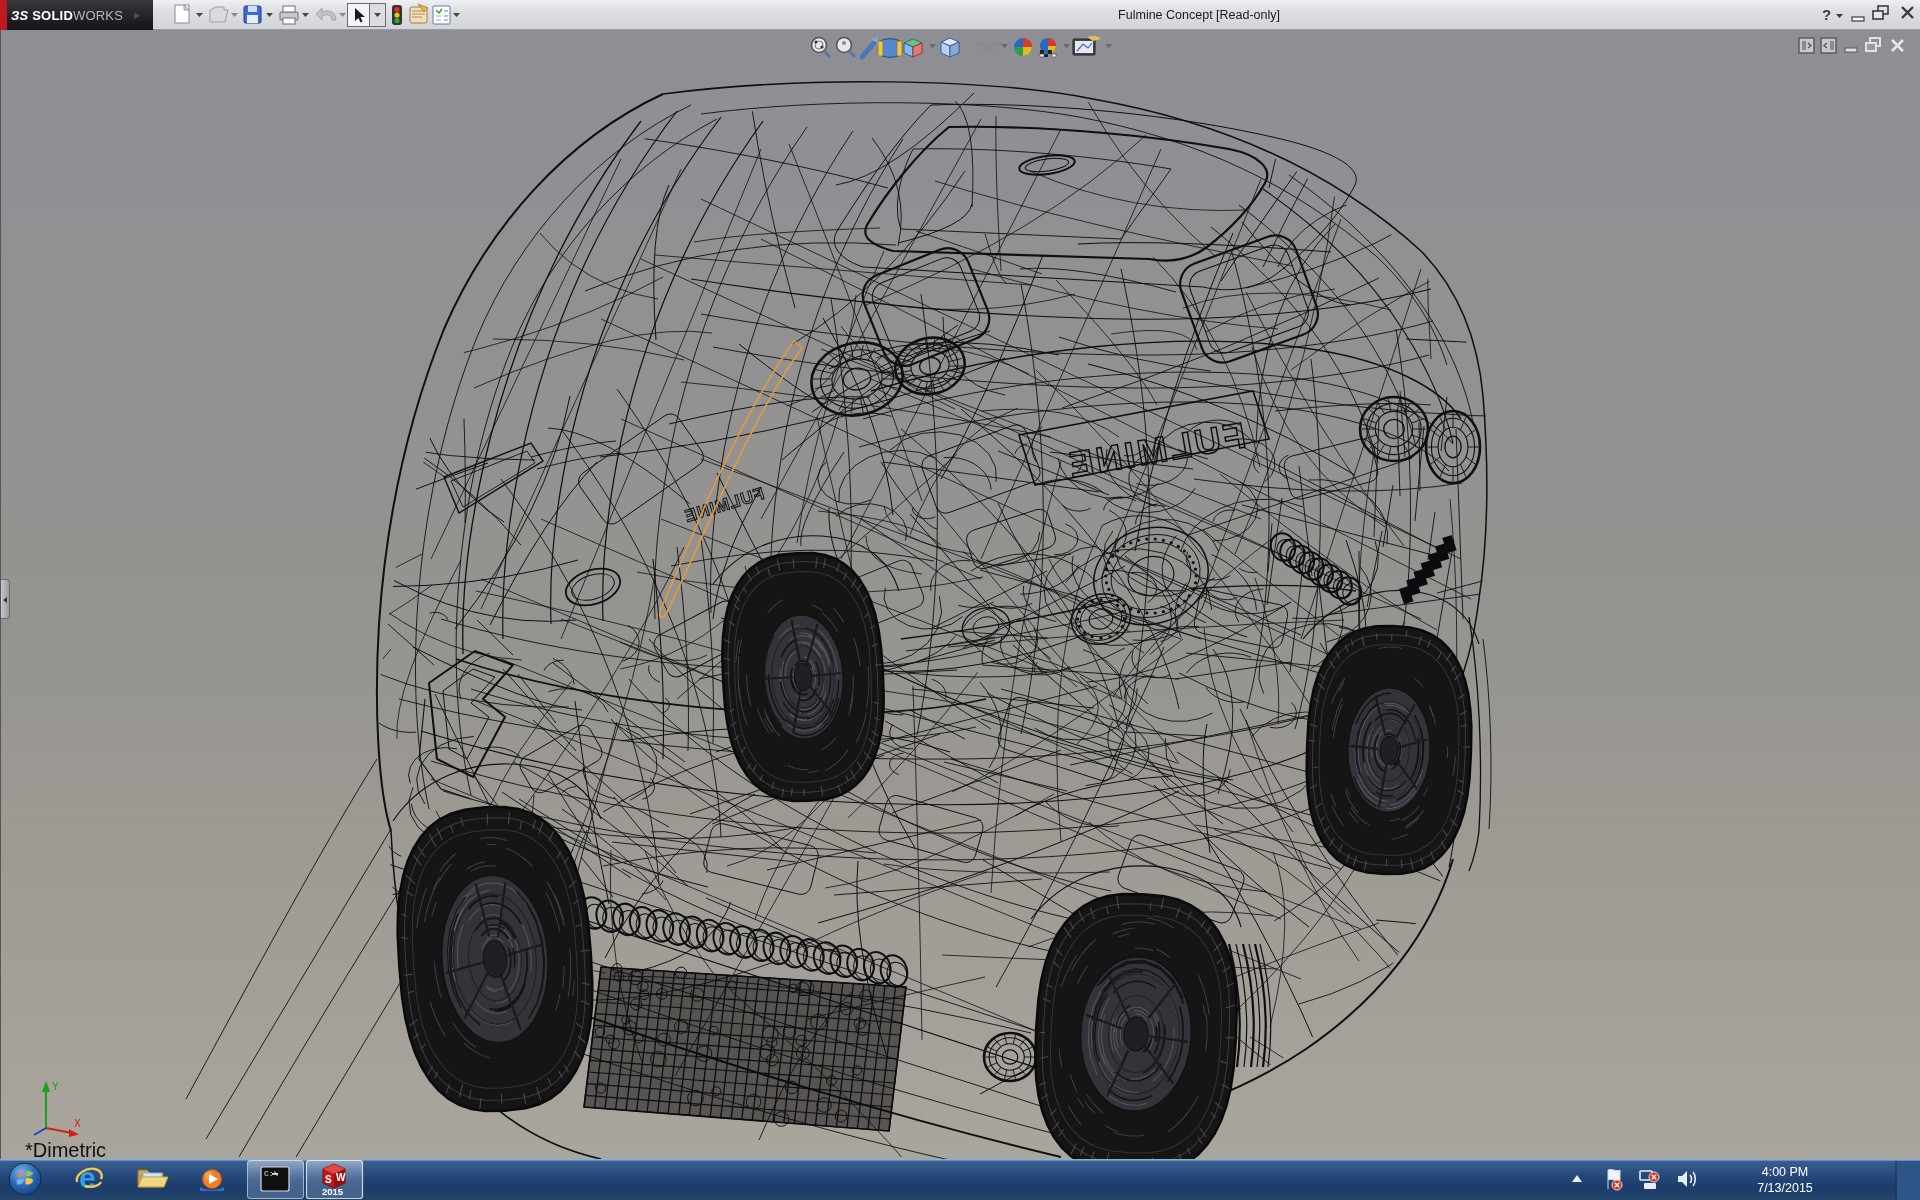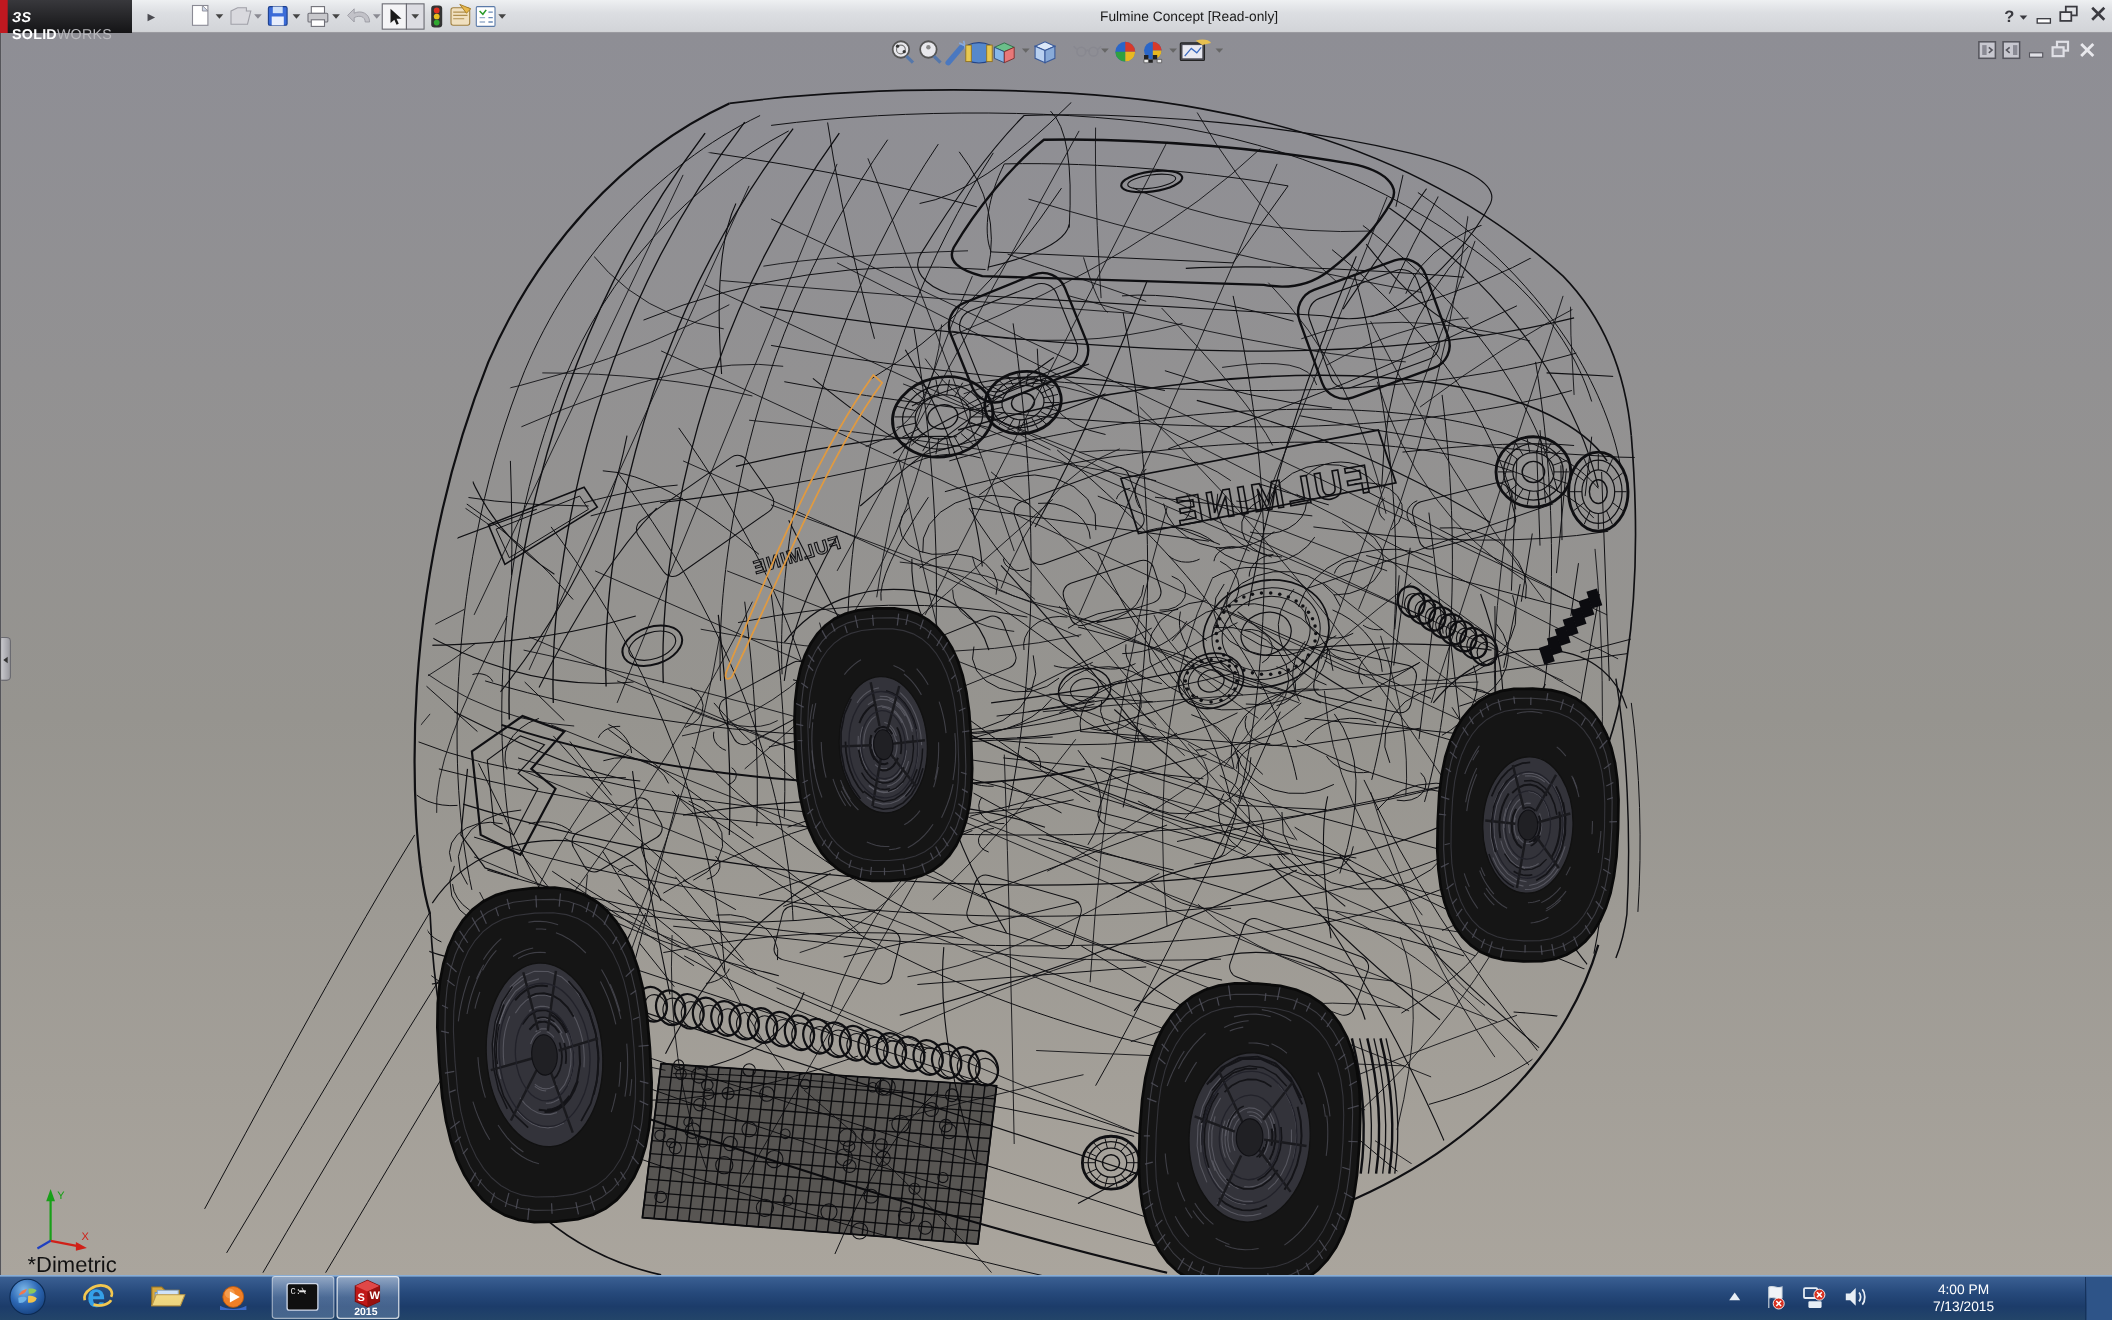--- a/index.html
+++ b/index.html
@@ -1,22 +1,22 @@
 <!DOCTYPE html>
 <html><head><meta charset="utf-8">
 <style>
   * { margin:0; padding:0; box-sizing:border-box; -webkit-font-smoothing:antialiased; }
   html,body { width:1920px; height:1200px; overflow:hidden; font-family:"Liberation Sans", sans-serif; }
   #titlebar { position:absolute; left:0; top:0; width:1920px; height:30px;
      background:linear-gradient(180deg,#eef0f2 0%,#dcdee2 40%,#d2d4d8 100%); border-bottom:1px solid #9a9aa0; }
-  #logo { position:absolute; left:0; top:0; width:120px; height:30px; background:linear-gradient(180deg,#38383c,#141416); }
+  #logo { position:absolute; left:0; top:0; width:153px; height:30px; background:linear-gradient(180deg,#38383c,#141416); }
   #logo .red { position:absolute; left:0; top:0; width:7px; height:30px; background:#c01820; }
   #logo .txt { position:absolute; left:11px; top:8px; color:#fff; font-size:13px; font-weight:bold; letter-spacing:0.2px; }
   #logo .txt .w { color:#b8b8bc; font-weight:normal; }
-  #title { position:absolute; left:1000px; top:8px; width:280px; text-align:left; font-size:12.5px; color:#1a1a1a; }
+  #title { position:absolute; left:1000px; top:8px; width:280px; text-align:right; font-size:12.5px; color:#1a1a1a; }
   #viewport { position:absolute; left:0; top:30px; width:1920px; height:1130px;
      background:linear-gradient(180deg,#8e8e95 0%,#96948f 55%,#aaa59d 100%); border-left:1px solid #55555a; }
   #taskbar { position:absolute; left:0; top:1159px; width:1920px; height:41px; }
   #dimetric { position:absolute; left:24px; top:1109px; font-size:20px; color:#111; }
   #lefttab { position:absolute; left:0; top:549px; width:9px; height:40px; background:linear-gradient(90deg,#c8c8cc,#9a9aa0); border:1px solid #6a6a70; border-left:none; border-radius:0 4px 4px 0; font-size:7px; color:#333; line-height:40px; }
 </style></head>
 <body>
 <div id="viewport">
   <svg width="1920" height="1130" viewBox="0 31 1920 1130" style="position:absolute;left:0;top:0">
     <path d="M 662,95 C 565,140 487,228 443,330 C 407,420 385,520 378,625 C 373,706 377,790 390,832" stroke="#0f0f12" stroke-width="2.0" fill="none" stroke-opacity="1.0"></path>

